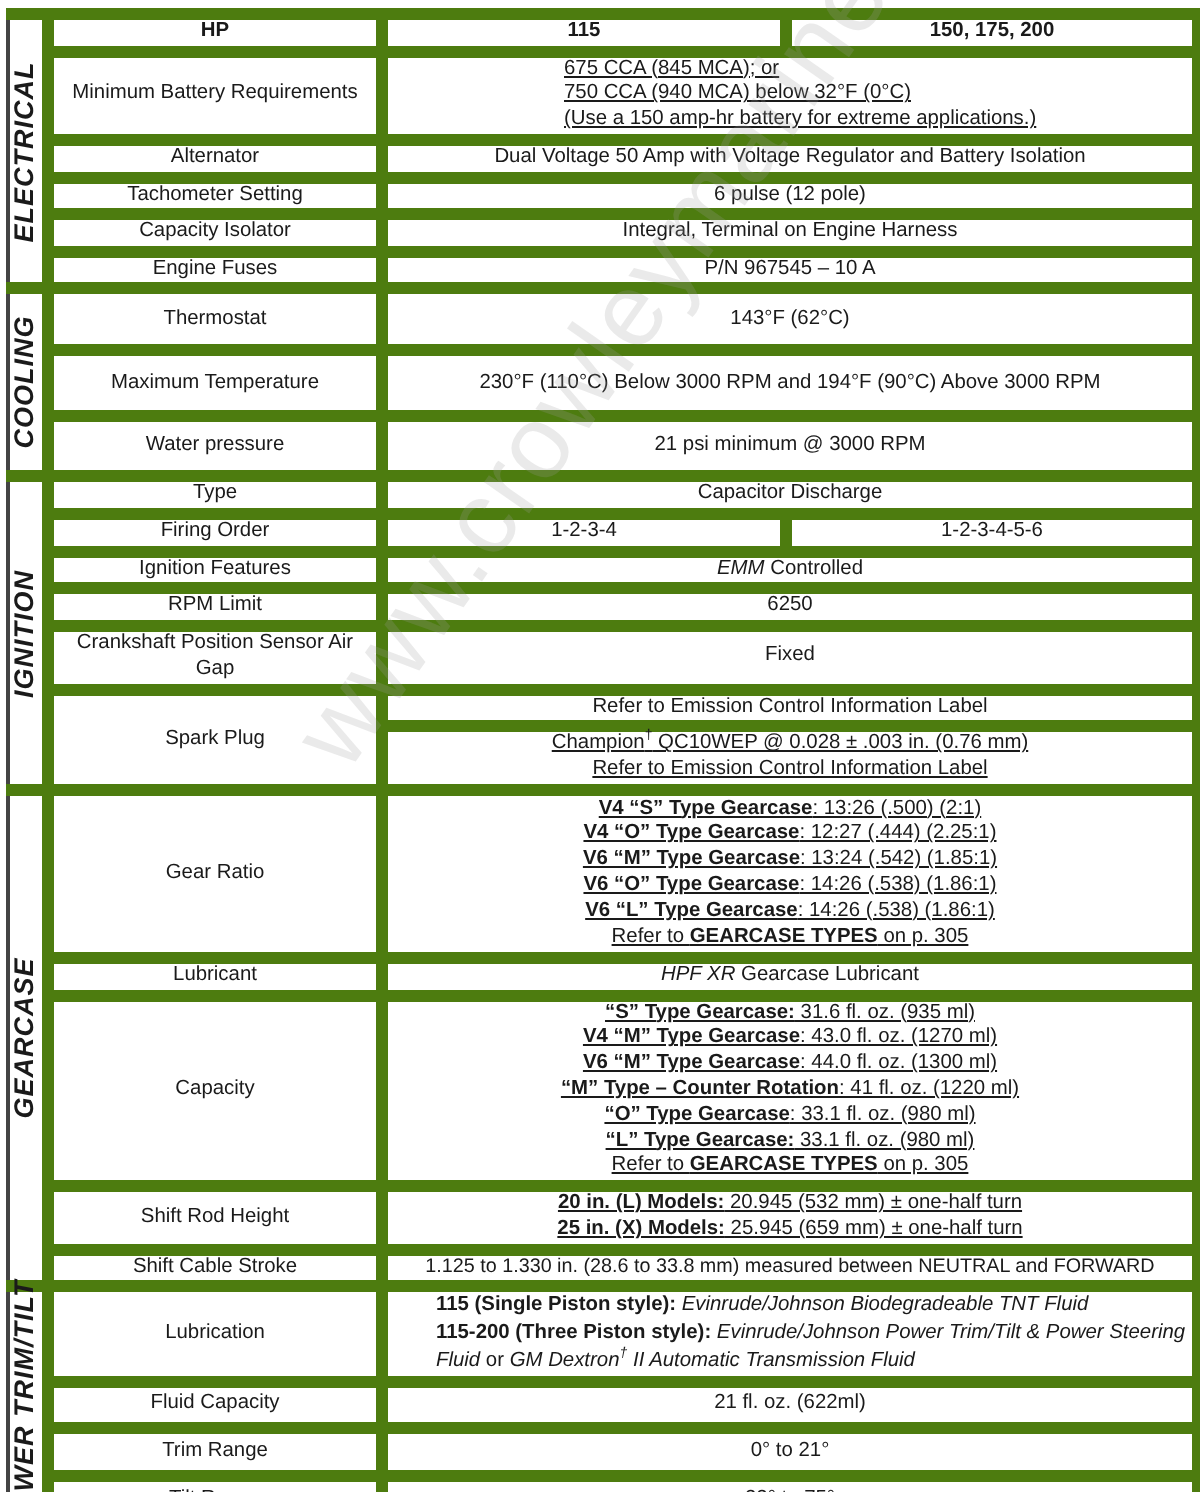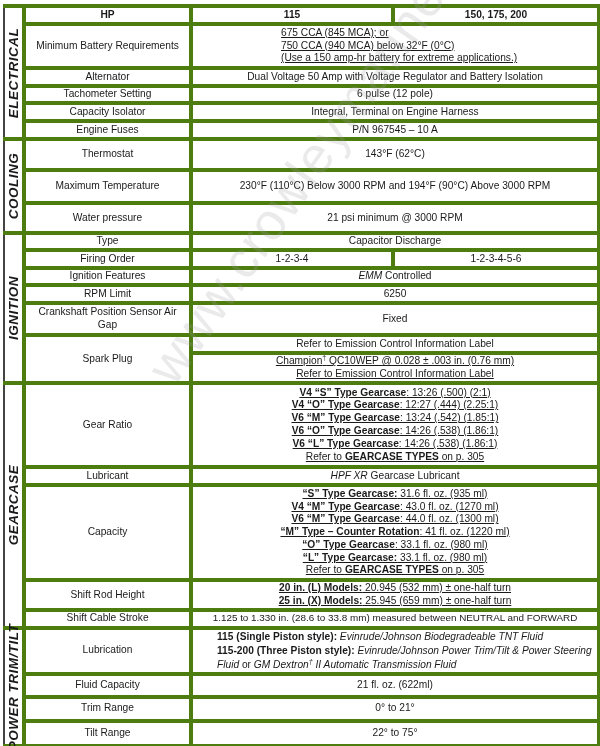--- a/index.html
+++ b/index.html
@@ -1,20 +1,20 @@
 <!DOCTYPE html>
 <html><head>
 <meta charset="utf-8">
 <style>
   html, body { margin:0; padding:0; background:#ffffff; }
   body { width:600px; height:746px; position:relative; overflow:hidden;
          font-family:"Liberation Sans", sans-serif; color:#1a1a1a; font-size:10.2px; }
   table.spec { position:absolute; left:3px; top:4px; width:595px; border-collapse:collapse;
                table-layout:fixed; }
-  table.spec td { border:4px solid #4d7c0f; text-align:center; vertical-align:middle;
+  table.spec td { border:6px solid #4d7c0f; text-align:center; vertical-align:middle;
                   padding:0 3px; line-height:12.6px; }
   table.spec tr.outer td.sec { border-left:2px solid #444; }
   col.c-sec { width:20px; } col.c-lab { width:167px; } col.c-v1 { width:202px; } col.c-v2 { width:206px; }
   td.sec { padding:0; position:relative; }
   .sec-label { position:absolute; left:50%; top:50%; transform:translate(-50%,-50%) rotate(-90deg);
                white-space:nowrap; font-weight:bold; font-style:italic; font-size:13.5px;
                letter-spacing:0.5px; }
   th, .hd { font-weight:bold; }
   .b { font-weight:bold;margin-top:28px; }
   .i { font-style:italic; }

